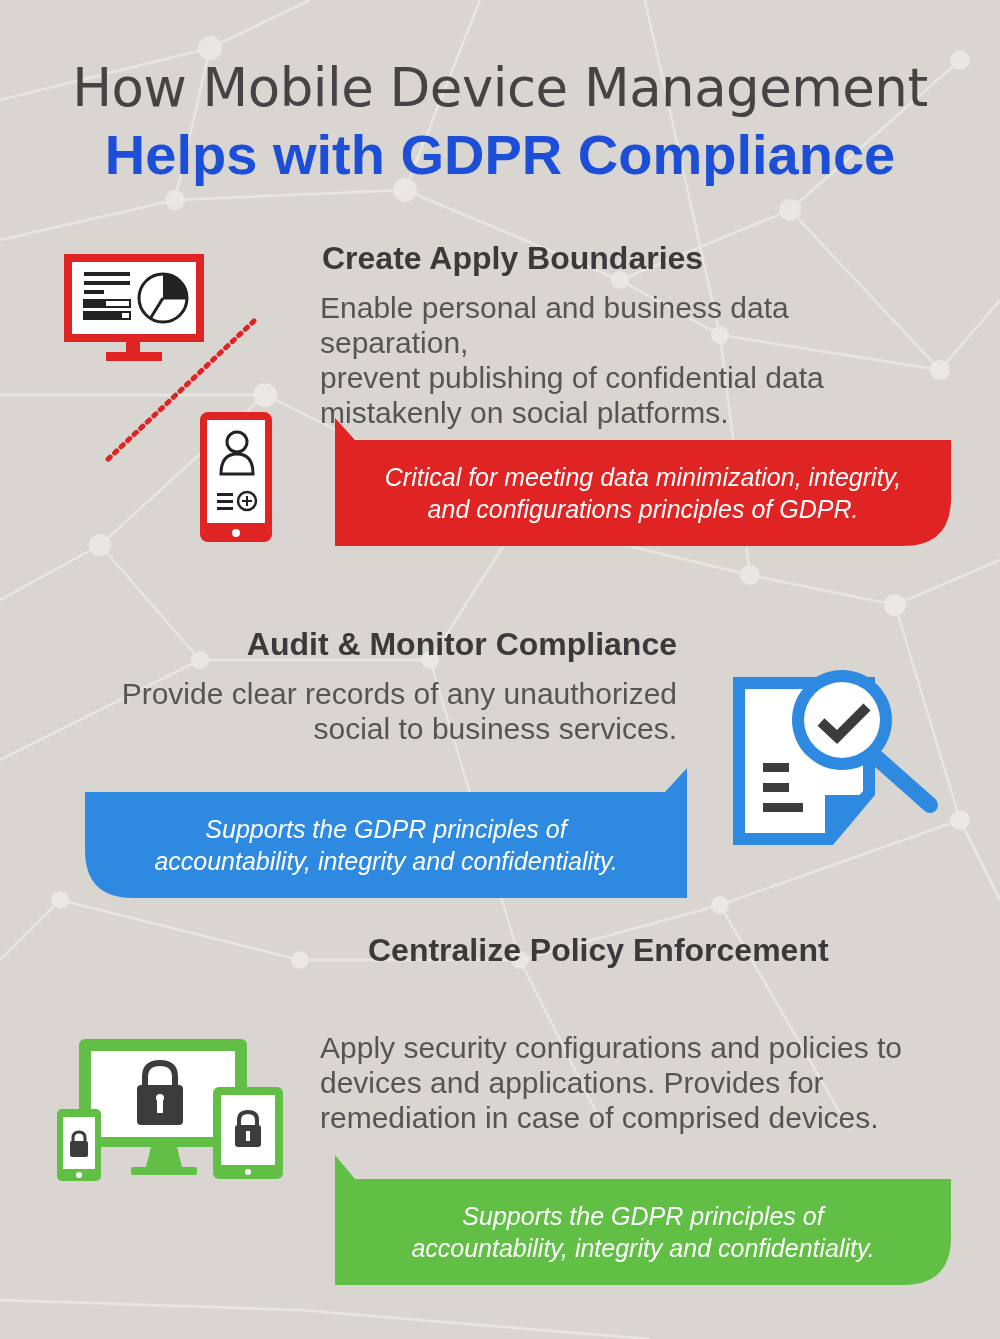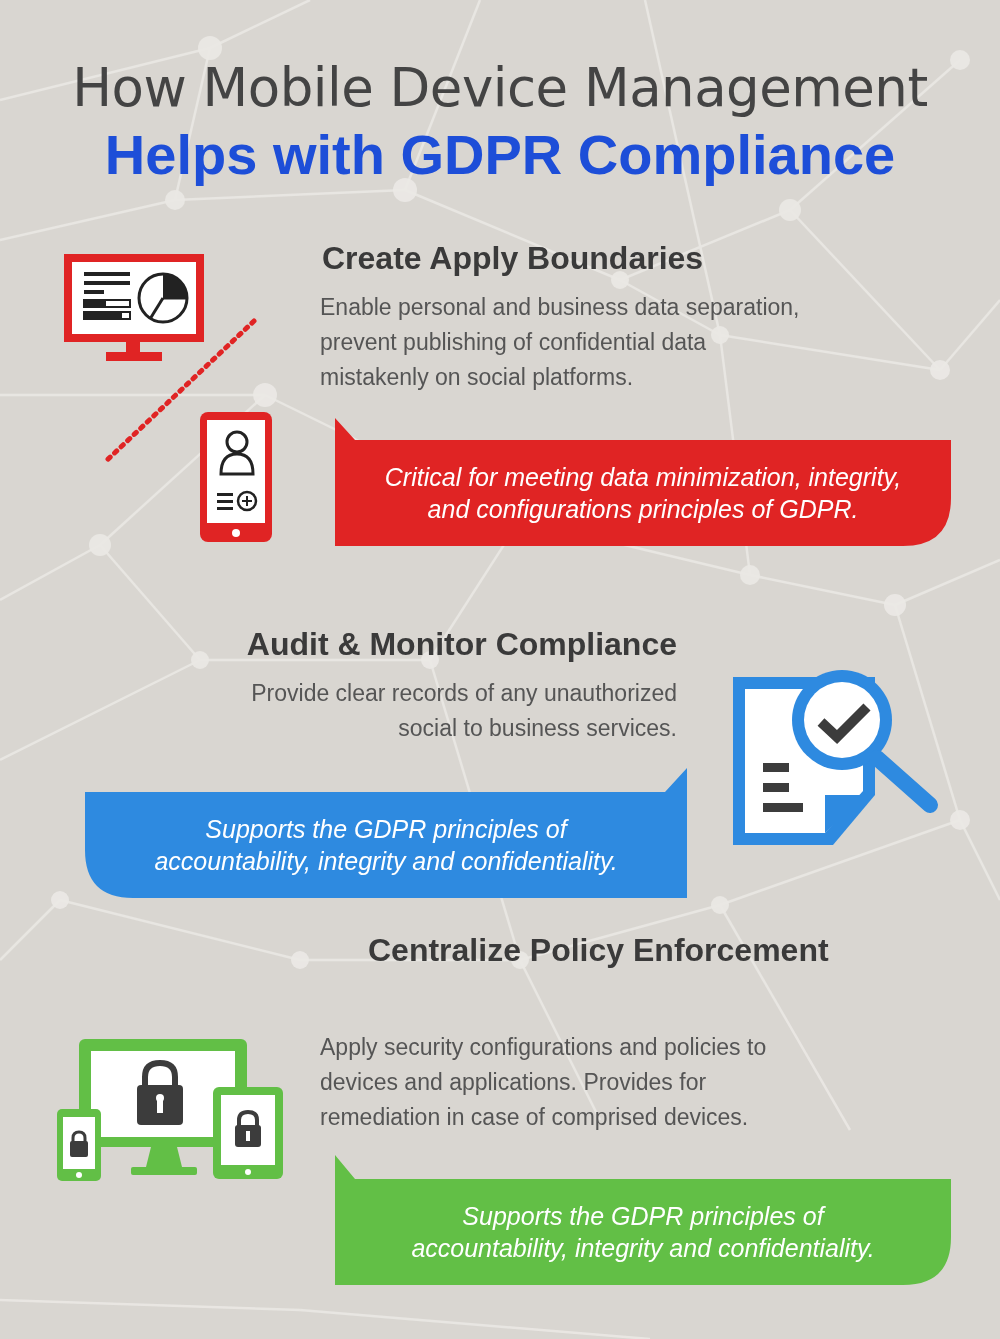--- a/index.html
+++ b/index.html
@@ -1,21 +1,21 @@
 <!DOCTYPE html>
 <html><head>
 <meta charset="utf-8">
 <style>
   html,body{margin:0;padding:0;}
   body{width:1000px;height:1339px;position:relative;overflow:hidden;background:#d9d6d1;font-family:"Liberation Sans",sans-serif;color:#333;}
   .bg{position:absolute;left:0;top:0;width:1000px;height:1339px;}
   .title1{position:absolute;left:0;top:52px;width:1000px;text-align:center;font-size:58px;font-weight:300;color:#3a3a3a;letter-spacing:-0.5px;font-family:"DejaVu Sans",sans-serif;font-weight:normal;transform:scaleX(0.98);}
   .title2{position:absolute;left:0;top:122px;width:1000px;text-align:center;font-size:56px;font-weight:bold;color:#1d4ed8;}
   .h{position:absolute;font-size:32px;font-weight:bold;color:#3a3a3a;}
-  .p{position:absolute;font-size:23px;line-height:35px;color:#555;}
+  .p{position:absolute;font-size:30px;line-height:35px;color:#555;}
   .callout{position:absolute;color:#fff;font-style:italic;font-size:25px;line-height:32px;text-align:center;display:flex;align-items:center;justify-content:center;margin-left:13px;}
   .callout .txt{position:relative;z-index:2;}
   .icon{position:absolute;}
 </style>
 </head>
 <body>
 
 <svg class="bg" viewBox="0 0 1000 1339">
   <g stroke="#ebe9e5" stroke-width="2.5" fill="none" opacity="0.85">
     <line x1="0" y1="100" x2="210" y2="48"></line>

